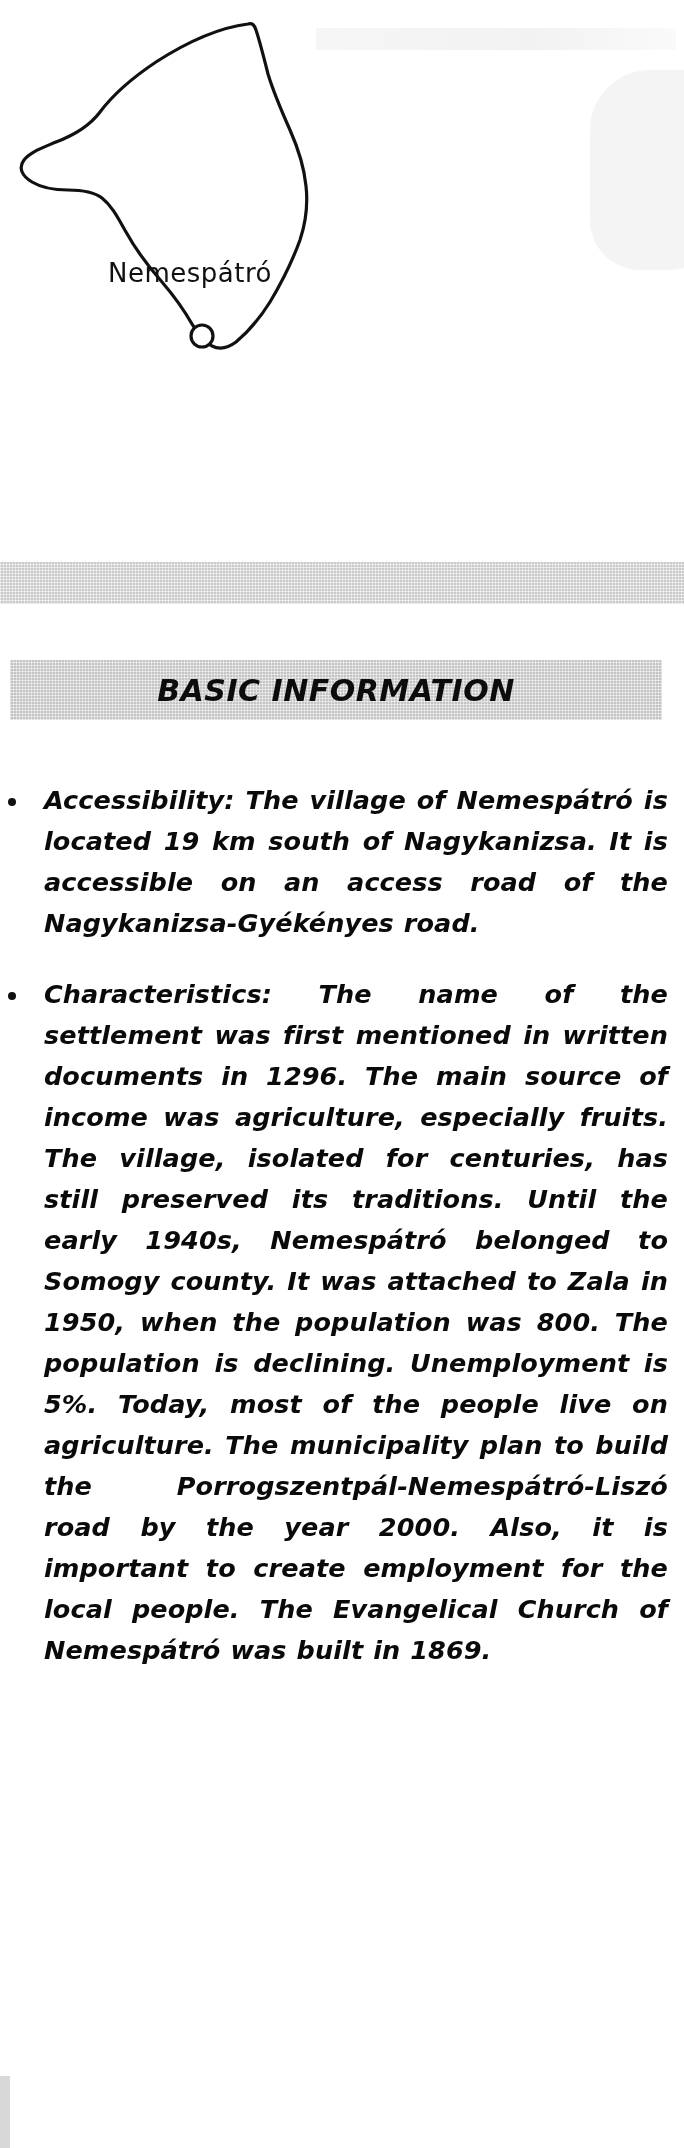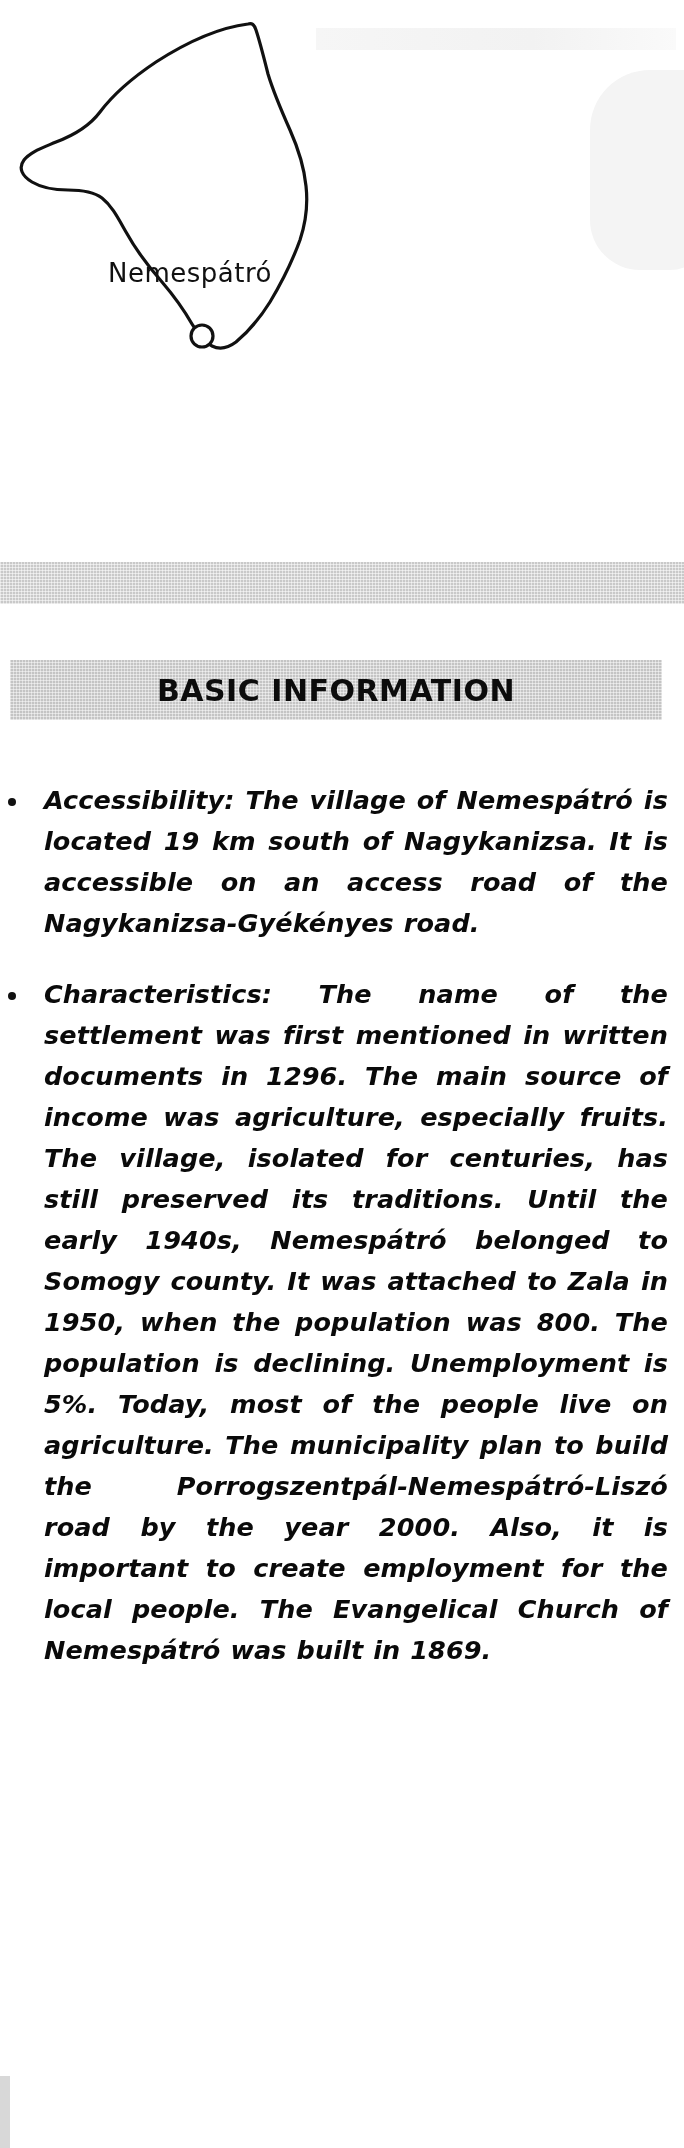--- a/index.html
+++ b/index.html
@@ -92,20 +92,21 @@
     background-image:
       repeating-linear-gradient(0deg, rgba(255,255,255,0.5) 0px, rgba(255,255,255,0.5) 1px, rgba(0,0,0,0) 1px, rgba(0,0,0,0) 3px),
       repeating-linear-gradient(90deg, rgba(255,255,255,0.45) 0px, rgba(255,255,255,0.45) 1px, rgba(0,0,0,0) 1px, rgba(0,0,0,0) 3px);
     display: flex;
     align-items: center;
     justify-content: center;
   }
   #section-header-title {
     font-family: "DejaVu Sans", sans-serif;
     font-weight: bold;
+    font-style: italic;
     font-size: 30px;
     letter-spacing: 0.5px;
     color: #0c0c0c;
     text-align: center;
   }
 
   #bullet-list {
     position: absolute;
     left: 0;
     top: 150px;

